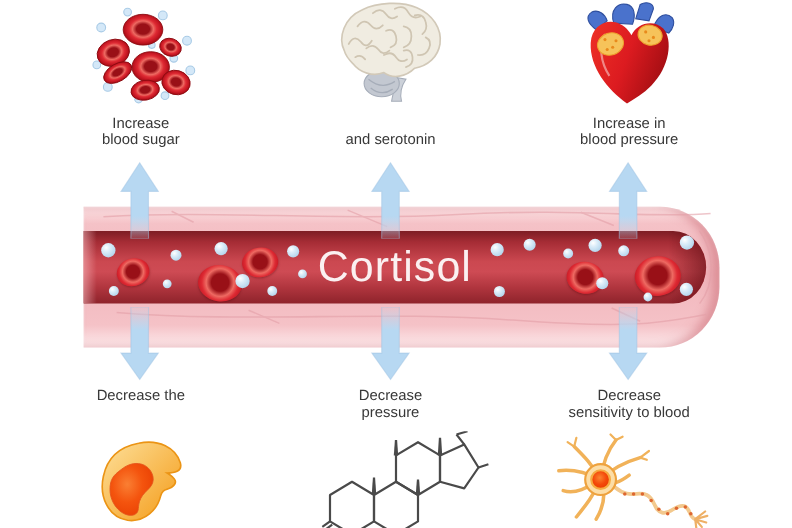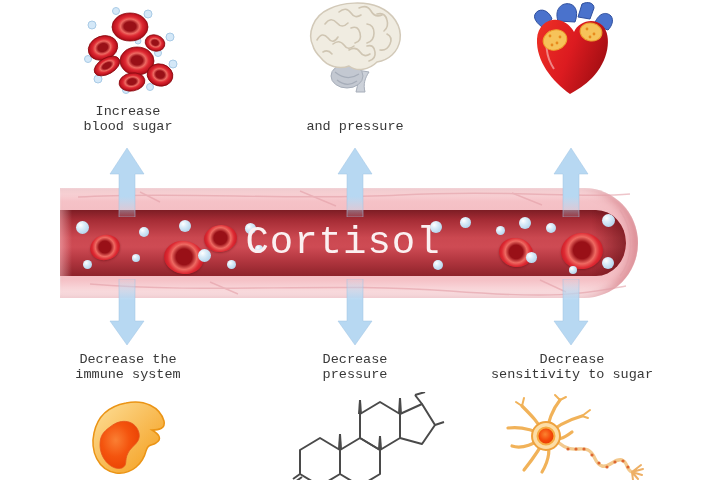--- a/index.html
+++ b/index.html
@@ -1,22 +1,22 @@
 <!DOCTYPE html>
 <html><head>
 <meta charset="utf-8">
 <style>
   html,body{margin:0;padding:0;background:#fff}
   .canvas{position:relative;width:720px;height:480px;background:#ffffff;overflow:hidden;
-          font-family:Liberation Mono, monospace}
+          font-family:Liberation Sans, sans-serif}
   .icon{position:absolute}
   .fx-label{position:absolute;width:170px;text-align:center;font-size:13.5px;line-height:15px;
             color:#383838}
   .arrow{position:absolute;z-index:3}
-  .vessel{position:absolute;left:60px;top:188px;width:578px;height:110px;z-index:1;
+  .vessel{position:absolute;left:76px;top:188px;width:578px;height:128px;z-index:1;
           border-radius:0 54px 54px 0 / 0 55px 55px 0;
           background:linear-gradient(180deg,#fce3e5 0%,#f5c2c7 12%,#f1b6bc 48%,#f5c2c7 84%,#fdecee 100%);
           box-shadow:inset -7px 0 9px rgba(201,106,116,.5), inset 0 1px 2px rgba(255,255,255,.7)}
   .wall-texture{position:absolute;left:0;top:0}
   .lumen{position:absolute;left:0;top:22px;width:566px;height:66px;overflow:hidden;
          border-radius:0 30px 30px 0 / 0 33px 33px 0;
          background:linear-gradient(180deg,#7d1d24 0%,#a52c35 15%,#cb4850 42%,#ce4b54 56%,#b0353e 78%,#8e232b 100%)}
   .lumen::after{content:"";position:absolute;inset:0;border-radius:inherit;pointer-events:none;
          background:linear-gradient(90deg,rgba(252,198,203,.5),rgba(252,198,203,0) 12px),
                     linear-gradient(270deg,rgba(80,6,12,.55),rgba(80,6,12,0) 34px)}
@@ -144,21 +144,25 @@
       <circle cx="66" cy="36" r="1.4"></circle>
     </g>
   </svg>
 
   <div class="fx-label" style="left:43px;top:104px">
     <span>Increase</span><br>
     <span>blood sugar</span>
   </div>
   <div class="fx-label" style="left:270px;top:104px">
     <br>
-    <span>and pressure</span>
+    <span>and serotonin</span>
+  </div>
+  <div class="fx-label" style="left:487px;top:104px">
+    <span>Increase in</span><br>
+    <span>blood pressure</span>
   </div>
 
   <svg class="arrow" style="left:109px;top:147px" width="36" height="70" viewBox="0 0 36 70">
     <path d="M18,1 L35,27 L26,27 L26,70 L10,70 L10,27 L1,27 Z" fill="url(#gu)" stroke="#9fc3e3" stroke-opacity=".5"></path>
   </svg>
   <svg class="arrow" style="left:337px;top:147px" width="36" height="70" viewBox="0 0 36 70">
     <path d="M18,1 L35,27 L26,27 L26,70 L10,70 L10,27 L1,27 Z" fill="url(#gu)" stroke="#9fc3e3" stroke-opacity=".5"></path>
   </svg>
   <svg class="arrow" style="left:553px;top:147px" width="36" height="70" viewBox="0 0 36 70">
     <path d="M18,1 L35,27 L26,27 L26,70 L10,70 L10,27 L1,27 Z" fill="url(#gu)" stroke="#9fc3e3" stroke-opacity=".5"></path>
@@ -213,29 +217,28 @@
   </svg>
   <svg class="arrow" style="left:337px;top:279px" width="36" height="67" viewBox="0 0 36 67">
     <path d="M18,66 L1,42 L10,42 L10,0 L26,0 L26,42 L35,42 Z" fill="url(#gd)" stroke="#9fc3e3" stroke-opacity=".5"></path>
   </svg>
   <svg class="arrow" style="left:553px;top:279px" width="36" height="67" viewBox="0 0 36 67">
     <path d="M18,66 L1,42 L10,42 L10,0 L26,0 L26,42 L35,42 Z" fill="url(#gd)" stroke="#9fc3e3" stroke-opacity=".5"></path>
   </svg>
 
   <div class="fx-label" style="left:43px;top:352px">
     <span>Decrease the</span><br>
-    <span>immune system</span>
   </div>
   <div class="fx-label" style="left:270px;top:352px">
     <span>Decrease</span><br>
     <span>pressure</span>
   </div>
   <div class="fx-label" style="left:487px;top:352px">
     <span>Decrease</span><br>
-    <span>sensitivity to sugar</span>
+    <span>sensitivity to blood</span>
   </div>
 
   <svg class="icon" style="left:88px;top:399px" width="86" height="80" viewBox="0 0 86 80">
     <path d="M38,4 C56,0 72,8 76,22 C78,30 70,31 64,31 C72,36 74,40 68,44 C63,47 60,45 58,52
              C55,64 44,76 28,74 C10,71 2,52 6,34 C10,15 22,7 38,4 Z" fill="url(#cellG)" stroke="#eb9415" stroke-width="1.5"></path>
     <path d="M22,28 C34,18 48,22 51,34 C53,44 44,46 40,54 C36,62 40,66 34,69
              C24,72 12,60 12,46 C12,37 15,33 22,28 Z" fill="url(#coreG)" stroke="#e5551e" stroke-width="0.8"></path>
   </svg>
 
   <svg class="icon" style="left:292px;top:392px" width="166" height="88" viewBox="0 0 166 88">

